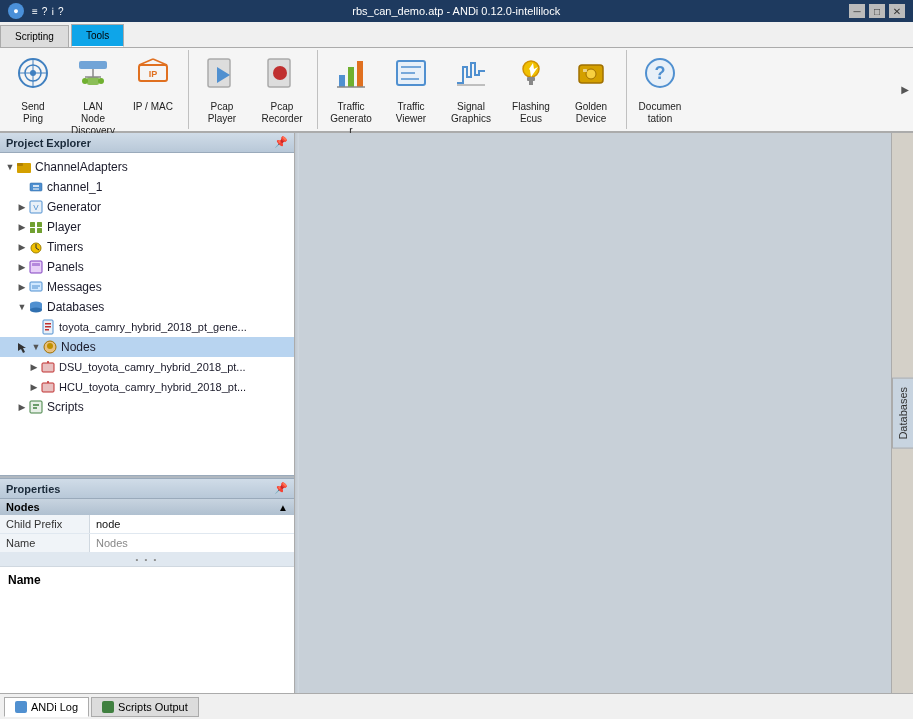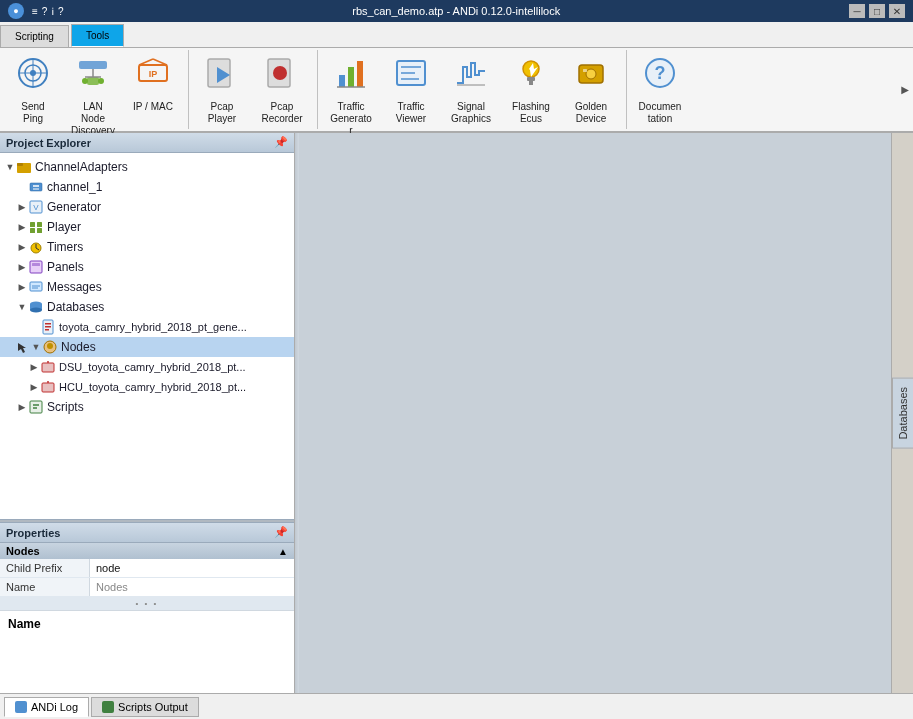--- a/index.html
+++ b/index.html
@@ -418,21 +418,21 @@
               </svg>
           </span>
           <span class="node-label">Scripts</span>
         </div>
 
       </div>
     </div>
 
     <div class="h-splitter"></div>
 
-    <div style="height:170px;display:flex;flex-direction:column;background:#f0f4f8;">
+    <div style="height:214px;display:flex;flex-direction:column;background:#f0f4f8;">
       <div class="panel-header">
         <span>Properties</span>
         <span class="panel-pin">📌</span>
       </div>
       <div id="props-table">
         <div class="props-section-header">
           <span>Nodes</span>
           <span style="font-size:10px;cursor:pointer;">▲</span>
         </div>
         <div class="props-row">

